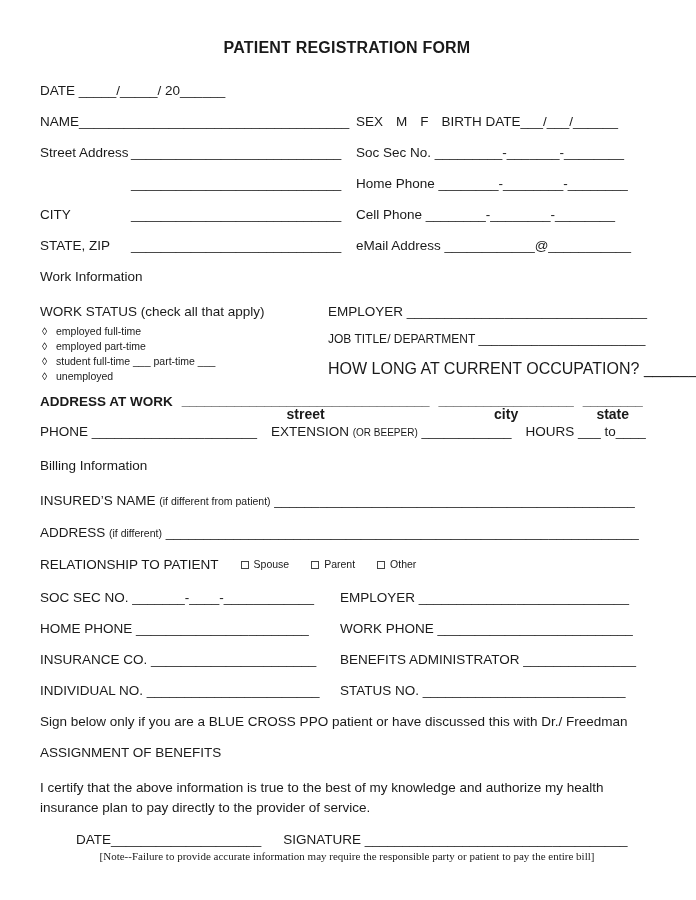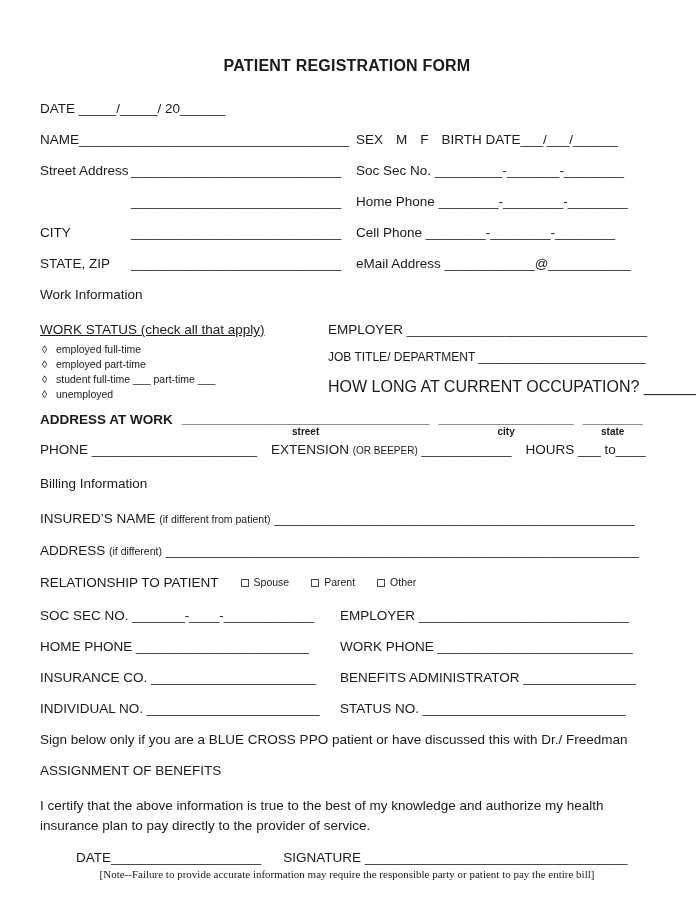--- a/index.html
+++ b/index.html
@@ -1,46 +1,46 @@
 <!DOCTYPE html>
 <html><head>
 <meta charset="utf-8">
 <style>
   * { box-sizing: border-box; }
   html, body { margin: 0; padding: 0; background: #ffffff; }
   .page {
     width: 696px; height: 900px;
-    padding: 44px 42px 0 40px;
+    padding: 26px 42px 0 40px;
     font-family: "Liberation Sans", sans-serif;
     font-size: 13.5px; line-height: 19px;
     color: #1a1a1a; overflow: hidden;
     background: #ffffff;
   }
   .title { text-align: center; font-weight: 700; font-size: 16px; margin: 12px 0 24px; letter-spacing: .2px; }
   .line { margin-bottom: 12px; white-space: nowrap; }
   .cols { display: flex; margin-bottom: 12px; }
   .cols .col-left { width: 316px; flex: none; display: flex; white-space: nowrap; }
   .cols .col-left .lbl { width: 91px; flex: none; }
   .cols .col-right { flex: 1; white-space: nowrap; }
   .bcols .col-left { width: 300px; }
   .sexline { display: flex; gap: 13px; }
   .section-heading { margin: 4px 0 16px; }
   .work-cols { display: flex; margin-bottom: 8px; }
   .work-left { width: 288px; flex: none; }
-  .work-status { margin-bottom: 3px; text-decoration: underline; }
+  .work-status { margin-bottom: 3px; }
   .opt { font-size: 10.5px; line-height: 15px; display: flex; padding-left: 2px; }
   .opt .bullet { width: 14px; flex: none; }
   .work-right { flex: 1; }
   .work-right .employer { margin-bottom: 11px; white-space: nowrap; }
   .work-right .jobtitle { font-size: 12px; line-height: 15px; margin-bottom: 14px; white-space: nowrap; }
   .work-right .howlong { font-size: 16px; line-height: 15px; white-space: nowrap; }
   .aaw { display: flex; align-items: flex-start; margin-bottom: 3px; white-space: nowrap; font-weight: bold; }
   .aaw-field { display: inline-flex; flex-direction: column; align-items: center; margin-left: 9px; }
   .aaw-blank { line-height: 17px; }
-  .aaw-sub { font-size: 10px; line-height: 10px; }
+  .aaw-sub { font-size: 14px; line-height: 10px; }
   .phone-row { display: flex; gap: 14px; margin-bottom: 14px; white-space: nowrap; }
   .ext-note { font-size: 10px; }
   .inline-note { font-size: 10.5px; }
   .rel-row { display: flex; align-items: center; gap: 22px; margin-bottom: 14px; }
   .rel-group { display: inline-flex; align-items: center; gap: 5px; }
   .chk { width: 8px; height: 8px; border: 1px solid #444; background: #fff; display: inline-block; flex: none; }
   .rel-label { font-size: 10.5px; }
   .para { max-width: 620px; white-space: normal; line-height: 20px; margin-bottom: 12px; }
   .datesig { display: flex; gap: 22px; margin-left: 36px; margin-bottom: 0; white-space: nowrap; }
   .bottom-note { font-family: "Liberation Serif", serif; font-size: 11px; line-height: 15px; text-align: center; }

